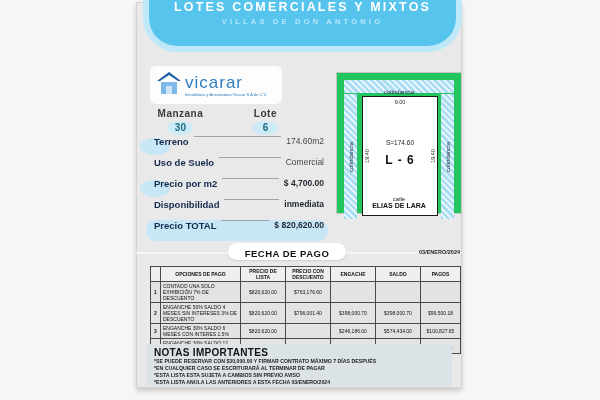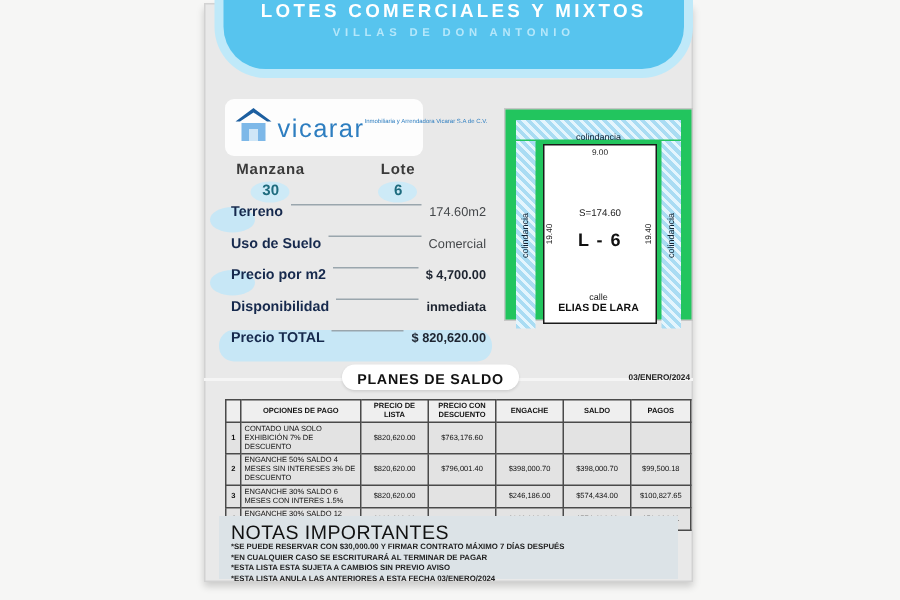--- a/index.html
+++ b/index.html
@@ -18,21 +18,21 @@
             background:#57c4ee; border-radius:0 0 28px 28px; text-align:center; }
   .banner-title { margin-top:4px; color:#ffffff; font-size:12.5px; font-weight:bold;
                   letter-spacing:2.2px; }
   .banner-subtitle { margin-top:3px; color:#b5e7fa; font-size:7.5px; font-weight:bold;
                      letter-spacing:3.2px; }
 
   
   .logo-box { position:absolute; left:150px; top:66px; width:132px; height:38px;
               background:#fdfdfd; border-radius:6px; display:flex; align-items:center;
               padding:2px 6px; }
-  .logo-text-wrap { display:flex; margin-left:3px; }
+  .logo-text-wrap { display:flex; flex-direction:column; margin-left:3px; }
   .logo-name { color:#2e7ec0; font-size:17px; line-height:17px; letter-spacing:1px; }
   .logo-tagline { color:#2e7ec0; font-size:4px; margin-top:1px; white-space:nowrap; }
 
   
   .mz-row { position:absolute; left:133px; top:108px; width:170px; display:flex;
             justify-content:space-around; }
   .mz-item { text-align:center; }
   .mz-label { font-size:10px; font-weight:bold; color:#3a3a3a; letter-spacing:.5px; }
   .mz-num { margin:2px auto 0; width:26px; height:14px; background:#cdeaf7;
             border-radius:50%; color:#1d6b7e; font-size:10px; font-weight:bold;
@@ -93,21 +93,21 @@
   .pay-table th { background:#efefef; font-weight:bold; text-align:center; height:15px; }
   .pay-table td { height:13px; text-align:center; }
   .pay-table td.opt { text-align:left; }
   .pay-table td.num { font-weight:bold; }
   .col-n { width:10px; } .col-opt { width:80px; } .col-pl { width:45px; }
   .col-pd { width:45px; } .col-en { width:45px; } .col-sa { width:45px; } .col-pa { width:40px; }
 
   
   .notes { position:absolute; left:146px; top:344px; width:306px; height:42px;
            background:#dce3e7; padding:3px 8px; }
-  .notes-title { font-size:13px; font-weight:normal; color:#111; letter-spacing:.3px; }
+  .notes-title { font-size:10px; font-weight:bold; color:#111; letter-spacing:.3px; }
   .note-item { font-size:5.2px; color:#222; line-height:7px; font-weight:bold; }
 </style>
 </head>
 <body>
 
 <div id="page">
 
   <div class="card"></div>
 
   <div class="banner-halo"></div>
@@ -189,21 +189,21 @@
       <div class="lot-depth right">19.40</div>
     </div>
     <div class="street">
       <div class="street-prefix">calle</div>
       <div class="street-name">ELIAS DE LARA</div>
     </div>
   </div>
 
   <div class="plans-line"></div>
   <div class="plans-pill">
-    <span>PLANES DE SALDO</span>
+    <span>FECHA DE PAGO</span>
   </div>
   <div class="plans-date">03/ENERO/2024</div>
 
   <table class="pay-table">
     <colgroup>
       <col class="col-n">
         <col class="col-opt">
         <col class="col-pl">
         <col class="col-pd">
       <col class="col-en">

